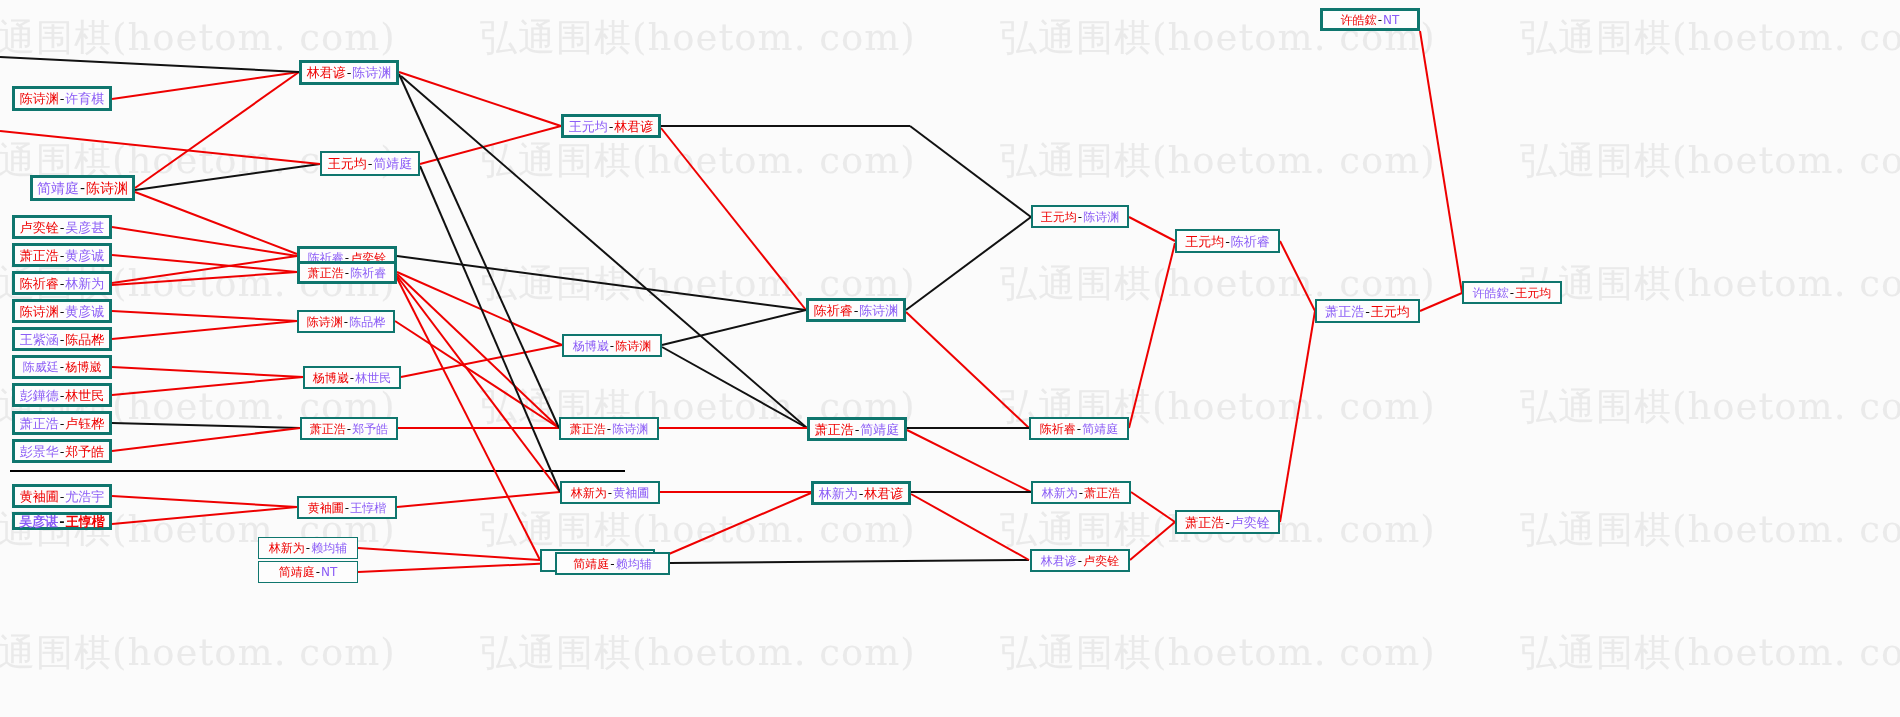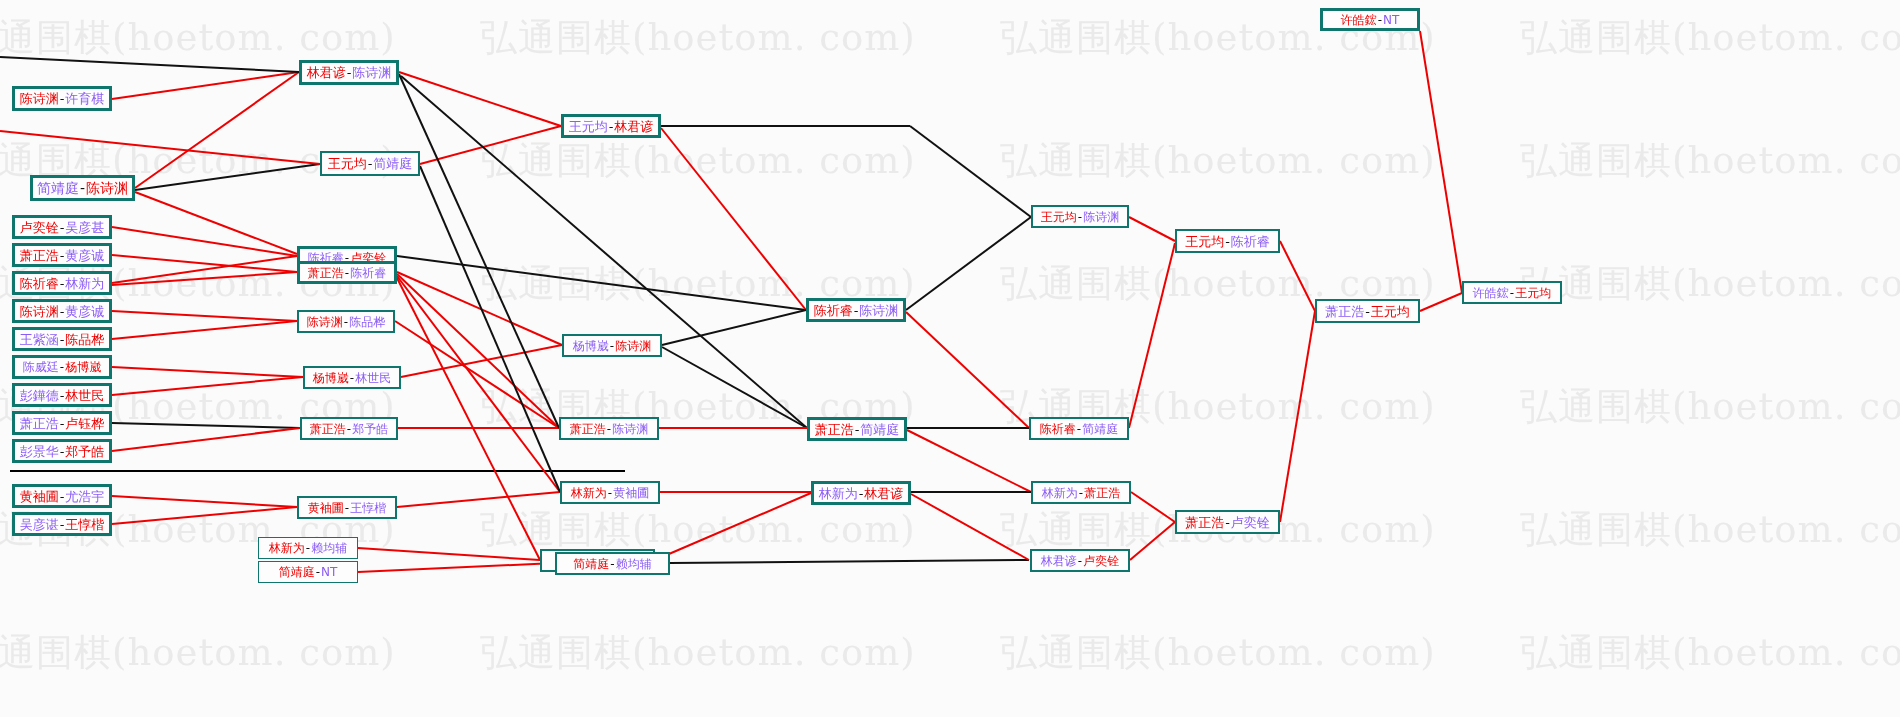--- a/index.html
+++ b/index.html
@@ -173,21 +173,21 @@
       <div class="node bold" style="left: 12px; top: 439px; width: 100px; height: 24px; font-size: 13px;">
         <span class="p lose">彭景华</span>
         <span class="dash">-</span>
         <span class="p win">郑予皓</span>
       </div>
       <div class="node bold" style="left: 12px; top: 484px; width: 100px; height: 24px; font-size: 13px;">
         <span class="p win">黄袖圃</span>
         <span class="dash">-</span>
         <span class="p lose">尤浩宇</span>
       </div>
-      <div class="node bold" style="left: 12px; top: 512px; width: 100px; height: 24px; font-size: 13px;">
+      <div class="node bold" style="left: 12px; top: 512px; width: 100px; height: 18px; font-size: 13px; font-weight: bold;">
         <span class="p lose">吴彦谌</span>
         <span class="dash">-</span>
         <span class="p win">王惇楷</span>
       </div>
       <div class="node bold" style="left: 299px; top: 60px; width: 100px; height: 25px; font-size: 13px;">
         <span class="p win">林君谚</span>
         <span class="dash">-</span>
         <span class="p lose">陈诗渊</span>
       </div>
       <div class="node med" style="left: 320px; top: 151px; width: 100px; height: 25px; font-size: 13px;">

